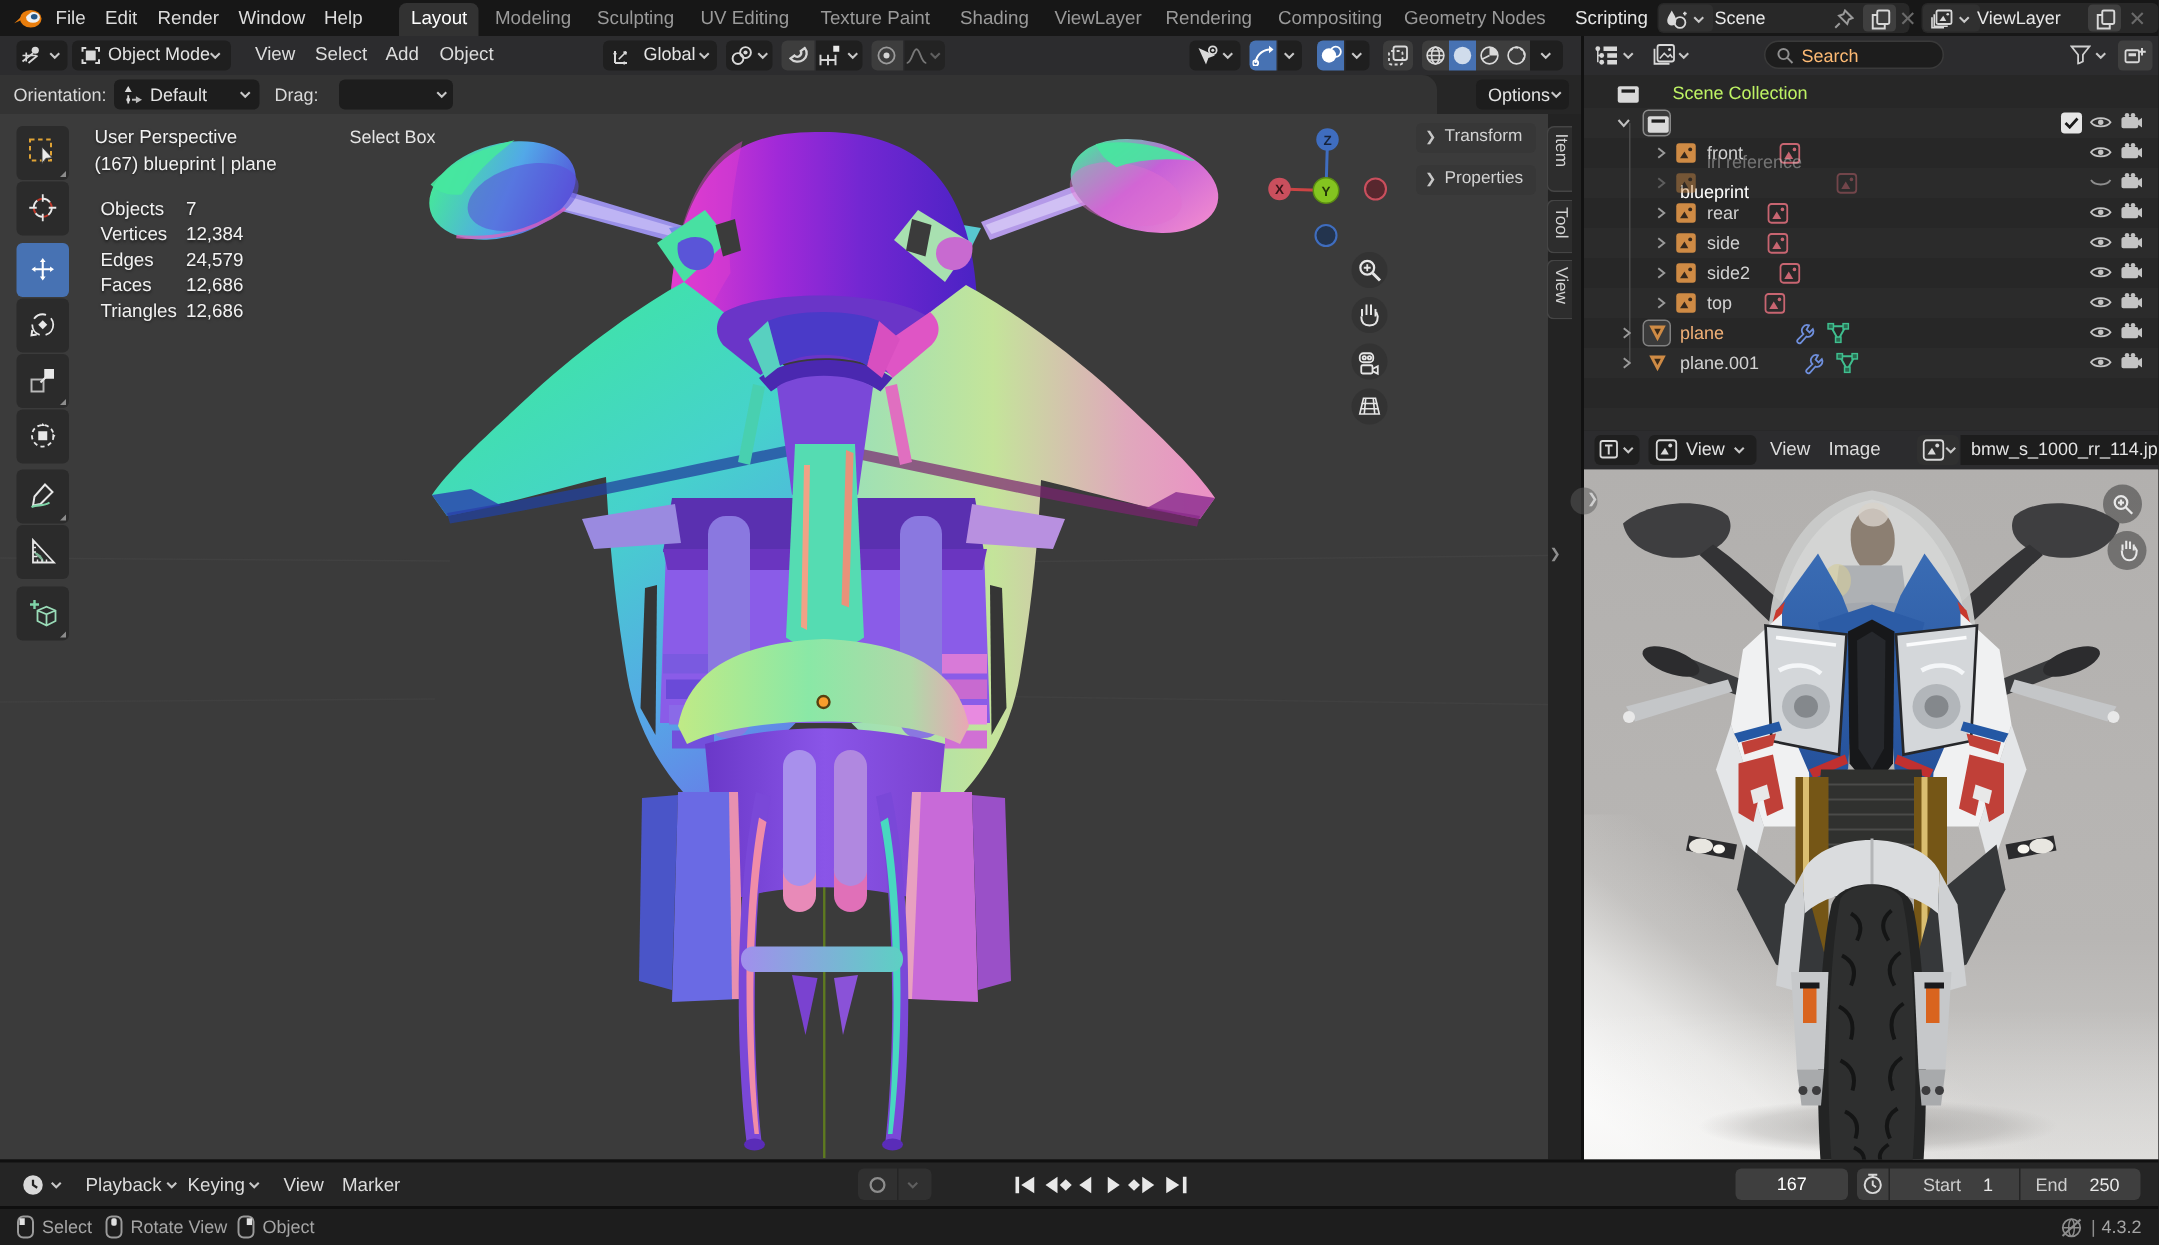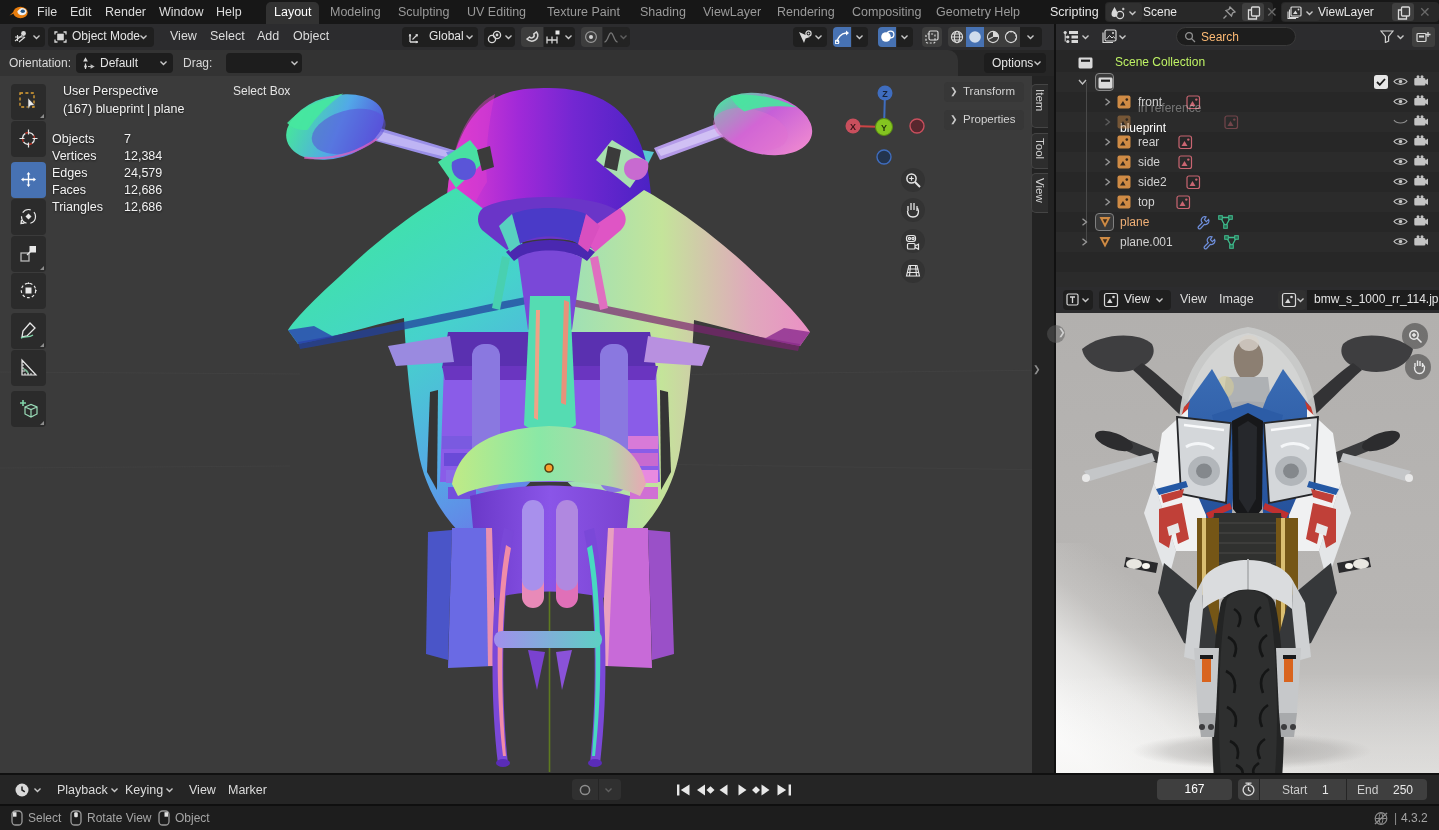--- a/index.html
+++ b/index.html
@@ -31,21 +31,21 @@
 <div class="abs" style="left:266px;top:2px;width:53px;height:22px;background:#323232;border-radius:5px 5px 0 0;"></div>
 <div class="abs" style="left:274px;top:5px;color:#ffffff;font-size:12.5px;">Layout</div>
 <div class="abs menu" style="left:330px;top:5px;color:#9a9a9a;">Modeling</div>
 <div class="abs menu" style="left:398px;top:5px;color:#9a9a9a;">Sculpting</div>
 <div class="abs menu" style="left:467px;top:5px;color:#9a9a9a;">UV Editing</div>
 <div class="abs menu" style="left:547px;top:5px;color:#9a9a9a;">Texture Paint</div>
 <div class="abs menu" style="left:640px;top:5px;color:#9a9a9a;">Shading</div>
 <div class="abs menu" style="left:703px;top:5px;color:#9a9a9a;">ViewLayer</div>
 <div class="abs menu" style="left:777px;top:5px;color:#9a9a9a;">Rendering</div>
 <div class="abs menu" style="left:852px;top:5px;color:#9a9a9a;">Compositing</div>
-<div class="abs menu" style="left:936px;top:5px;color:#9a9a9a;">Geometry Help</div>
+<div class="abs menu" style="left:936px;top:5px;color:#9a9a9a;">Geometry Nodes</div>
 <div class="abs menu" style="left:1050px;top:5px;color:#e6e6e6;">Scripting</div>
 
 <div class="abs" style="left:1105px;top:2px;width:168px;height:20px;background:#282828;border-radius:4px;"></div>
 <div class="abs" style="left:1106px;top:3px;width:36px;height:18px;background:#303030;border-radius:3px;"></div>
 <svg class="abs" style="left:1110px;top:6px;" width="15" height="14" viewBox="0 0 15 14">
   <path d="M4.5 1 C6 4 7.5 5.5 7.5 8 a3 3 0 0 1 -6 0 C1.5 5.5 3 4 4.5 1 Z" fill="#d9d9d9"></path>
   <circle cx="10" cy="9" r="3.6" fill="none" stroke="#d9d9d9" stroke-width="1.2"></circle>
   <path d="M12 3 l2.5 0 M13.2 1.8 l0 2.5" stroke="#d9d9d9" stroke-width="1.1"></path>
 </svg>
 <svg class="abs" style="left:1128px;top:10px;" width="9" height="6" viewBox="0 0 9 6">
@@ -503,21 +503,21 @@
     <svg width="20" height="20" viewBox="0 0 20 20">
       <path d="M6 8 L12 5.5 L18 8 L18 15 L12 18 L6 15 Z M6 8 L12 10.5 L18 8 M12 10.5 V18" fill="none" stroke="#9adcb8" stroke-width="1.2"></path>
       <path d="M4 1 v6 M1 4 h6" stroke="#7fd4a8" stroke-width="1.6"></path>
     </svg>
     <div class="cor"></div>
   </div>
 </div>
 
 <div class="abs" style="left:63px;top:84px;color:#f2f2f2;font-size:12.5px;text-shadow:0 1px 2px rgba(0,0,0,.55);">User Perspective</div>
 <div class="abs" style="left:63px;top:102px;color:#f2f2f2;font-size:12.5px;text-shadow:0 1px 2px rgba(0,0,0,.55);">(167) blueprint | plane</div>
-<div class="abs" style="left:52px;top:131px;color:#f2f2f2;font-size:12.5px;line-height:17px;text-shadow:0 1px 2px rgba(0,0,0,.55);">
+<div class="abs" style="left:67px;top:131px;color:#f2f2f2;font-size:12.5px;line-height:17px;text-shadow:0 1px 2px rgba(0,0,0,.55);">
 Objects<br>Vertices<br>Edges<br>Faces<br>Triangles</div>
 <div class="abs" style="left:124px;top:131px;color:#f2f2f2;font-size:12.5px;line-height:17px;text-shadow:0 1px 2px rgba(0,0,0,.55);">
 7<br>12,384<br>24,579<br>12,686<br>12,686</div>
 
 <div id="gizmo" class="abs" style="left:835px;top:80px;">
 <svg width="110" height="212" viewBox="0 0 110 212">
   <g font-family="Liberation Sans, sans-serif" font-size="9" font-weight="bold">
     <line x1="49" y1="47" x2="50" y2="13" stroke="#3f6dbf" stroke-width="2"></line>
     <line x1="18" y1="46" x2="49" y2="47" stroke="#c44
     " stroke-width="2"></line>

